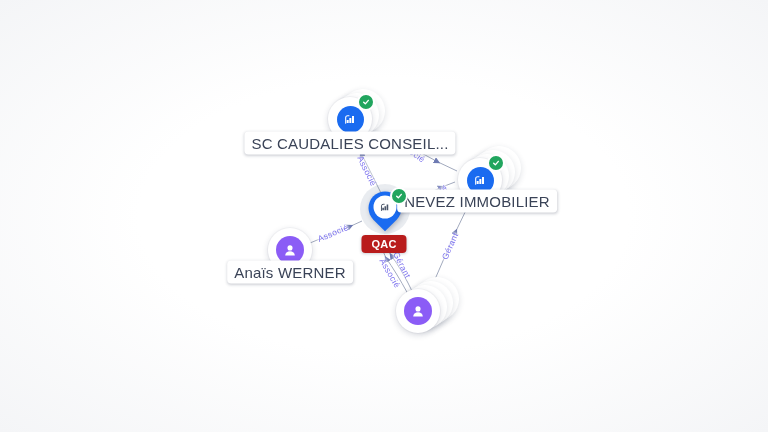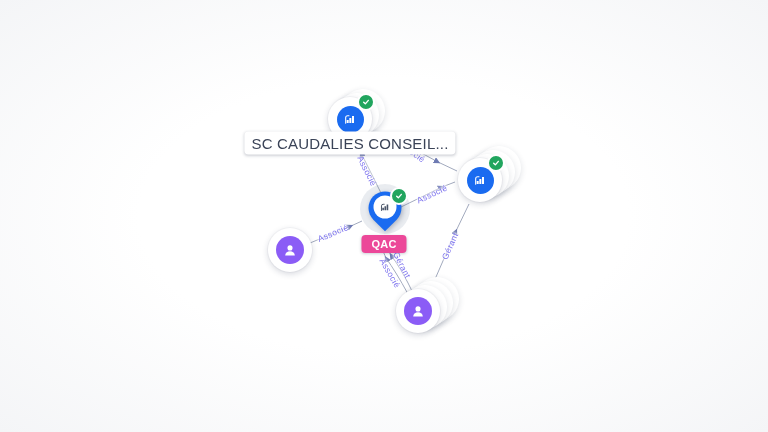--- a/index.html
+++ b/index.html
@@ -32,21 +32,21 @@
   .badge{position:absolute;right:-3px;top:-4px;width:14px;height:14px;border-radius:50%;
     background:#21a55e;border:2px solid #fff;display:flex;align-items:center;justify-content:center;z-index:5;}
 
   
   .chip{
     position:absolute;z-index:4;transform:translate(-50%,-50%);white-space:nowrap;
     background:#fff;color:#3a4357;font-size:15px;letter-spacing:.2px;
     padding:3px 7px;border-radius:4px;
     box-shadow:0 1px 3px rgba(30,41,70,.22);
   }
-  .chip.qac{background:#ec4899;color:#fff;font-weight:bold;padding:3px 10px;font-size:11px;}
+  .chip.qac{background:#b91c1c;color:#fff;font-weight:bold;padding:3px 10px;font-size:11px;}
 
   
   .halo{position:absolute;z-index:2;width:50px;height:50px;border-radius:50%;
     background:rgba(120,134,160,.16);transform:translate(-50%,-50%);}
   .pin{position:absolute;z-index:3;width:33px;height:33px;background:#1a6bf0;
     border-radius:50% 50% 50% 0;transform:translate(-50%,-50%) rotate(-45deg);
     box-shadow:0 2px 5px rgba(30,41,70,.3);}
   .pin-inner{position:absolute;z-index:4;width:23px;height:23px;border-radius:50%;background:#fff;
     transform:translate(-50%,-50%);display:flex;align-items:center;justify-content:center;}
   .pin-badge{position:absolute;z-index:5;width:14px;height:14px;border-radius:50%;background:#21a55e;
@@ -119,20 +119,21 @@
           <path fill="#fff" d="M7 18 v-4.5 h3 V18 Z M11 18 v-7.5 h3 V18 Z M15 18 V7.5 h3 V18 Z"></path>
         </svg>
       </div>
       <div class="badge">
         <svg width="8" height="8" viewBox="0 0 24 24">
             <path d="M5 12.5 L10 17.5 L19 7" stroke="#fff" stroke-width="4" fill="none" stroke-linecap="round" stroke-linejoin="round"></path>
           </svg>
       </div>
     </div>
   </div>
+  <div class="chip" style="left:477px;top:201px;">NEVEZ IMMOBILIER</div>
 
   <div class="halo" style="left:385px;top:209px;"></div>
   <div class="pin" style="left:385px;top:208px;"></div>
   <div class="pin-inner" style="left:385px;top:207px;">
     <svg width="13" height="13" viewBox="0 0 24 24">
       <path d="M5.5 18.5 v-8.5 a3 3 0 0 1 3-3 h2" stroke="#4a5568" stroke-width="1.8" fill="none" stroke-linecap="round"></path>
       <path fill="#4a5568" d="M7 18 v-4.5 h3 V18 Z M11 18 v-7.5 h3 V18 Z M15 18 V7.5 h3 V18 Z"></path>
     </svg>
   </div>
   <div class="pin-badge" style="left:399px;top:196px;">
@@ -145,20 +146,21 @@
   <div class="node" style="left:290px;top:250px;">
     <div class="card">
       <div class="purple-circle">
         <svg width="18" height="18" viewBox="0 0 24 24">
           <circle cx="12" cy="9.2" r="3.4" fill="#fff"></circle>
           <path d="M5.6 19.2 a6.4 5.6 0 0 1 12.8 0 z" fill="#fff"></path>
         </svg>
       </div>
     </div>
   </div>
+  <div class="chip" style="left:290px;top:272px;">Anaïs WERNER</div>
 
   <div class="node" style="left:418px;top:311px;">
     <div class="card">
       <div class="stack s1"></div>
       <div class="stack s2"></div>
       <div class="stack s3"></div>
       <div class="purple-circle">
         <svg width="18" height="18" viewBox="0 0 24 24">
           <circle cx="12" cy="9.2" r="3.4" fill="#fff"></circle>
           <path d="M5.6 19.2 a6.4 5.6 0 0 1 12.8 0 z" fill="#fff"></path>

